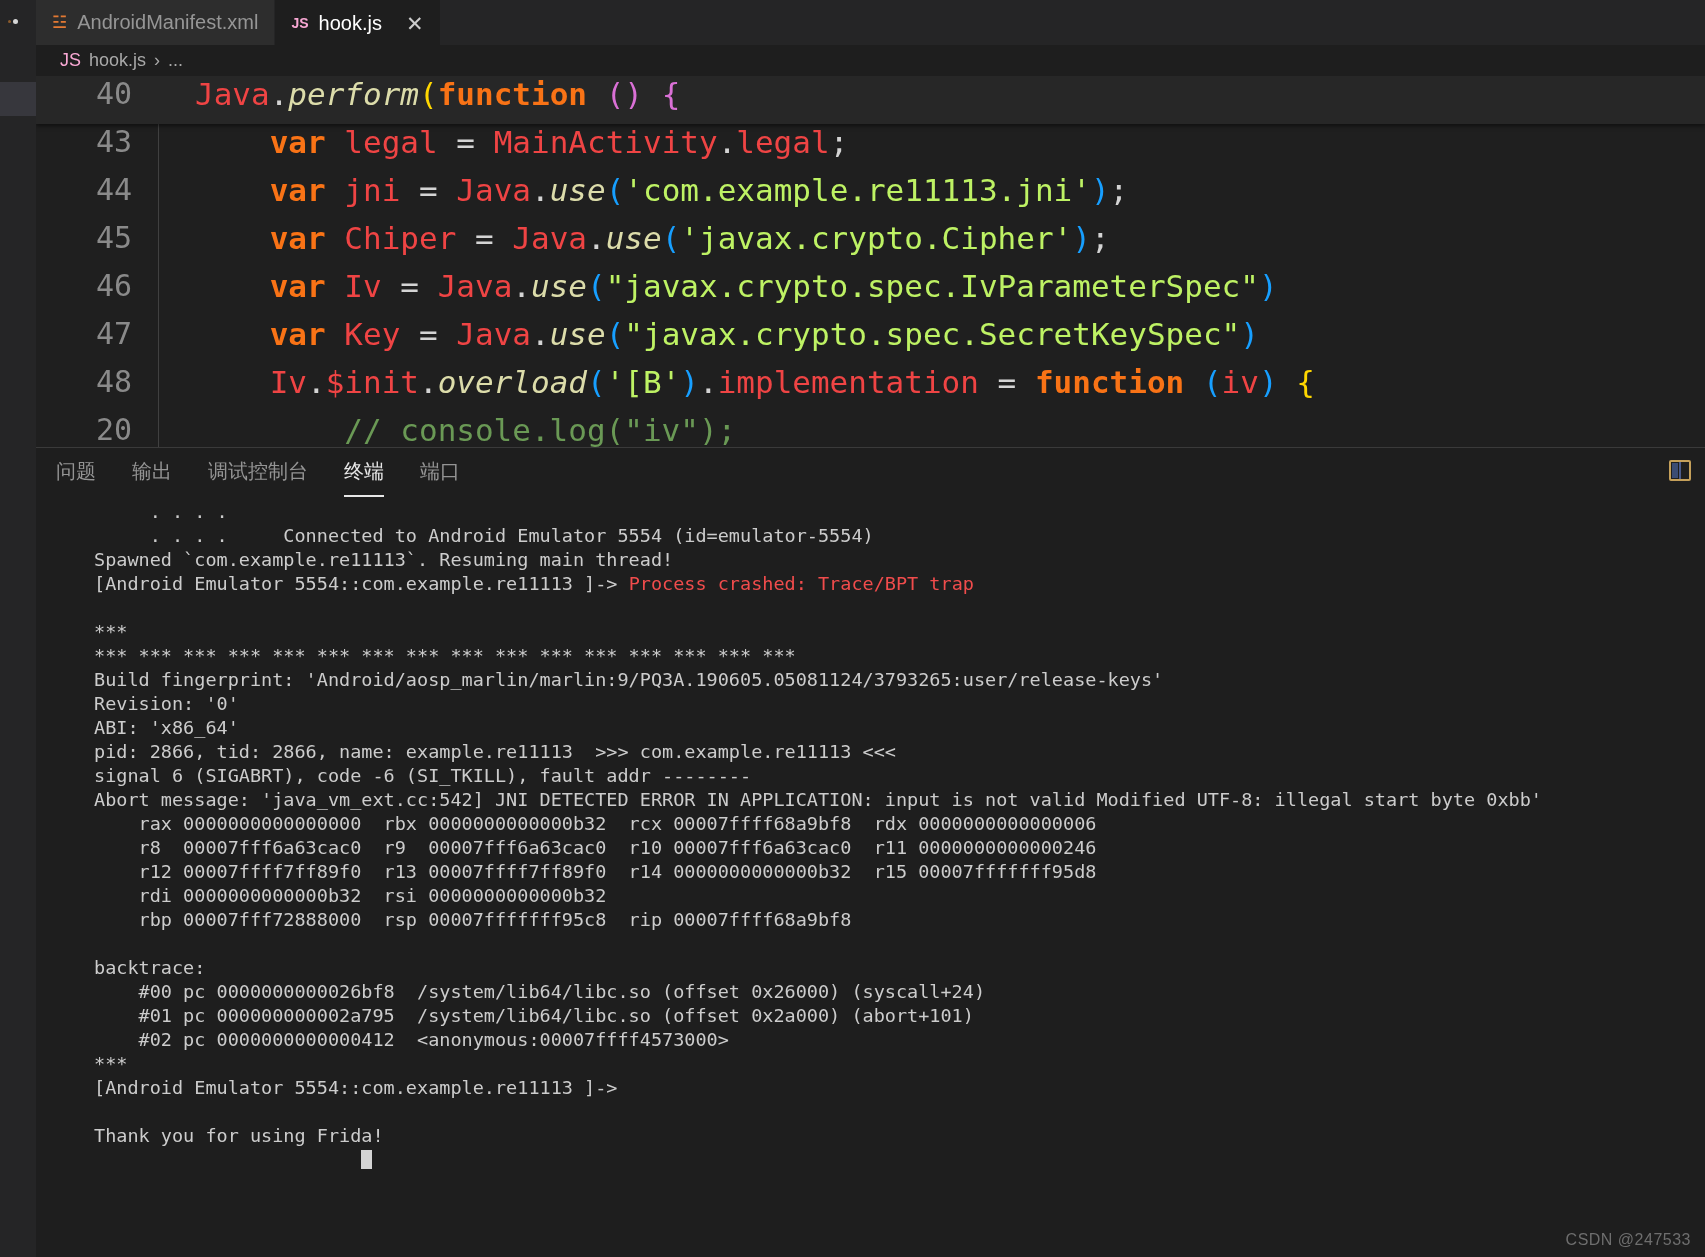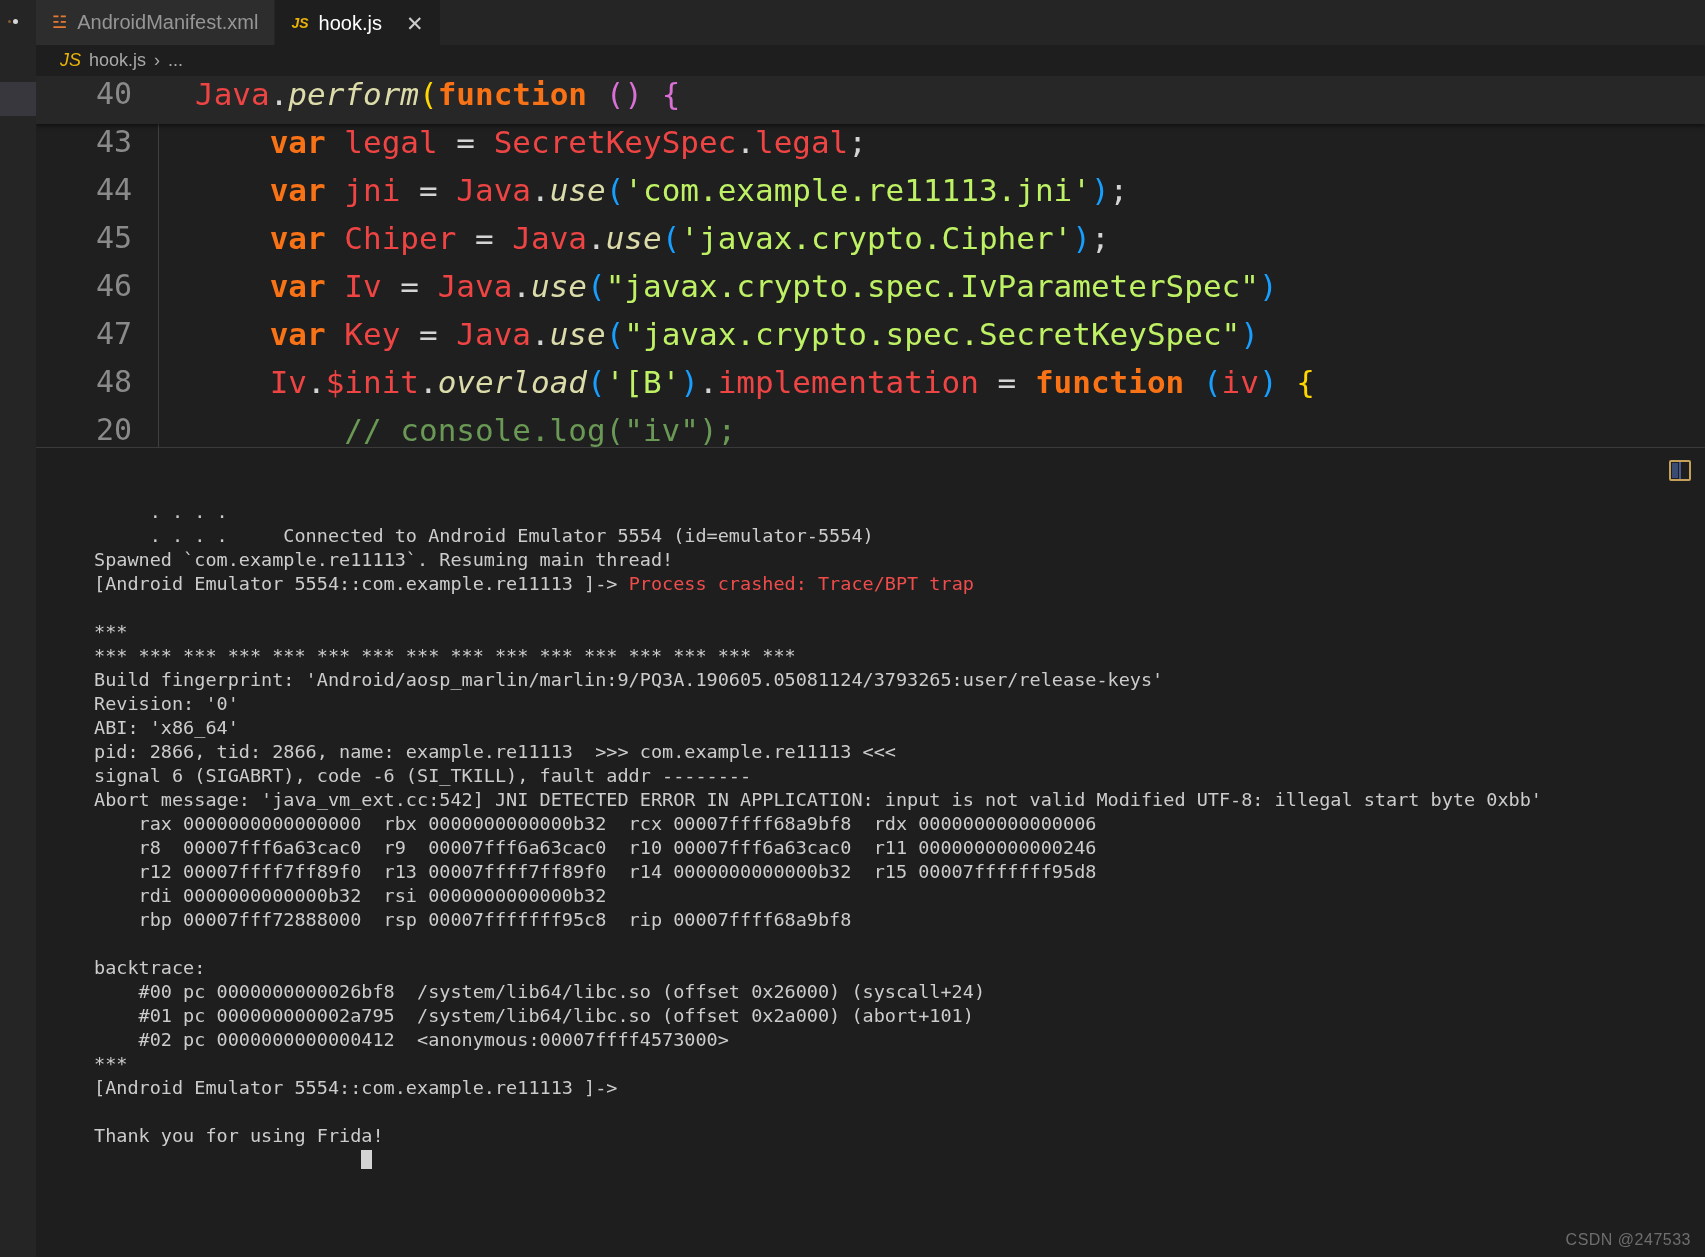--- a/index.html
+++ b/index.html
@@ -74,21 +74,21 @@
     color: #ffffff;
     border-top: 1px solid #1e1e1e;
   }
   .tab .ficon {
     font-size: 14px;
     font-weight: bold;
     margin-right: 10px;
     font-family: "Liberation Sans", sans-serif;
   }
   .ficon.xml { color: #e37933; font-size: 17px; font-weight: normal; }
-  .ficon.js  { color: #eab308; font-style: italic; }
+  .ficon.js  { color: #f9a8d4; }
   .tab .closer {
     margin-left: 24px;
     font-size: 21px;
     color: #cccccc;
     line-height: 1;
     font-weight: 300;
   }
 
   
   #breadcrumb {
@@ -279,29 +279,36 @@
 
 <div id="breadcrumb">
   <span class="ficon js">JS</span>
   <span>hook.js</span>
   <span class="sep">›</span>
   <span>...</span>
 </div>
 
 <div id="editor">
     <div class="code-row sticky"><span class="ln">40</span><span class="guide none"></span><span class="ctext"><span class="t-id">Java</span><span class="t-plain">.</span><span class="t-fn">perform</span><span class="t-paren">(</span><span class="t-var">function</span><span class="t-plain"> </span><span class="t-paren2">()</span><span class="t-plain"> </span><span class="t-paren2">{</span></span></div>
-    <div class="code-row"><span class="ln">43</span><span class="guide"></span><span class="ctext"><span class="t-plain">    </span><span class="t-var">var</span><span class="t-plain"> </span><span class="t-id">legal</span><span class="t-plain"> = </span><span class="t-id">SecretKeySpec</span><span class="t-plain">.</span><span class="t-id">legal</span><span class="t-plain">;</span></span></div>
+    <div class="code-row"><span class="ln">43</span><span class="guide"></span><span class="ctext"><span class="t-plain">    </span><span class="t-var">var</span><span class="t-plain"> </span><span class="t-id">legal</span><span class="t-plain"> = </span><span class="t-id">MainActivity</span><span class="t-plain">.</span><span class="t-id">legal</span><span class="t-plain">;</span></span></div>
     <div class="code-row"><span class="ln">44</span><span class="guide"></span><span class="ctext"><span class="t-plain">    </span><span class="t-var">var</span><span class="t-plain"> </span><span class="t-id">jni</span><span class="t-plain"> = </span><span class="t-id">Java</span><span class="t-plain">.</span><span class="t-fn">use</span><span class="t-paren3">(</span><span class="t-str">'com.example.re11113.jni'</span><span class="t-paren3">)</span><span class="t-plain">;</span></span></div>
     <div class="code-row"><span class="ln">45</span><span class="guide"></span><span class="ctext"><span class="t-plain">    </span><span class="t-var">var</span><span class="t-plain"> </span><span class="t-id">Chiper</span><span class="t-plain"> = </span><span class="t-id">Java</span><span class="t-plain">.</span><span class="t-fn">use</span><span class="t-paren3">(</span><span class="t-str">'javax.crypto.Cipher'</span><span class="t-paren3">)</span><span class="t-plain">;</span></span></div>
     <div class="code-row"><span class="ln">46</span><span class="guide"></span><span class="ctext"><span class="t-plain">    </span><span class="t-var">var</span><span class="t-plain"> </span><span class="t-id">Iv</span><span class="t-plain"> = </span><span class="t-id">Java</span><span class="t-plain">.</span><span class="t-fn">use</span><span class="t-paren3">(</span><span class="t-str">"javax.crypto.spec.IvParameterSpec"</span><span class="t-paren3">)</span></span></div>
     <div class="code-row"><span class="ln">47</span><span class="guide"></span><span class="ctext"><span class="t-plain">    </span><span class="t-var">var</span><span class="t-plain"> </span><span class="t-id">Key</span><span class="t-plain"> = </span><span class="t-id">Java</span><span class="t-plain">.</span><span class="t-fn">use</span><span class="t-paren3">(</span><span class="t-str">"javax.crypto.spec.SecretKeySpec"</span><span class="t-paren3">)</span></span></div>
     <div class="code-row"><span class="ln">48</span><span class="guide"></span><span class="ctext"><span class="t-plain">    </span><span class="t-id">Iv</span><span class="t-plain">.</span><span class="t-id">$init</span><span class="t-plain">.</span><span class="t-fn">overload</span><span class="t-paren3">(</span><span class="t-str">'[B'</span><span class="t-paren3">)</span><span class="t-plain">.</span><span class="t-id">implementation</span><span class="t-plain"> = </span><span class="t-var">function</span><span class="t-plain"> </span><span class="t-paren3">(</span><span class="t-id">iv</span><span class="t-paren3">)</span><span class="t-plain"> </span><span class="t-paren">{</span></span></div>
     <div class="code-row"><span class="ln">20</span><span class="guide"></span><span class="ctext"><span class="t-plain">        </span><span class="t-com">// console.log("iv");</span></span></div>
   </div>
 
 <div id="panel">
+  <div id="panel-tabs">
+      <div class="ptab">问题</div>
+      <div class="ptab">输出</div>
+      <div class="ptab">调试控制台</div>
+      <div class="ptab active">终端</div>
+      <div class="ptab">端口</div>
+    </div>
   <div id="panel-actions">
     <div class="layout-icon"></div>
   </div>
   <div id="terminal"><div class="tline"><span>     . . . .</span></div><div class="tline"><span>     . . . .     Connected to Android Emulator 5554 (id=emulator-5554)</span></div><div class="tline"><span>Spawned `com.example.re11113`. Resuming main thread!</span></div><div class="tline"><span>[Android Emulator 5554::com.example.re11113 ]-&gt; </span><span class="red">Process crashed: Trace/BPT trap</span></div><div class="tline"><span></span></div><div class="tline"><span>***</span></div><div class="tline"><span>*** *** *** *** *** *** *** *** *** *** *** *** *** *** *** ***</span></div><div class="tline"><span>Build fingerprint: 'Android/aosp_marlin/marlin:9/PQ3A.190605.05081124/3793265:user/release-keys'</span></div><div class="tline"><span>Revision: '0'</span></div><div class="tline"><span>ABI: 'x86_64'</span></div><div class="tline"><span>pid: 2866, tid: 2866, name: example.re11113  &gt;&gt;&gt; com.example.re11113 &lt;&lt;&lt;</span></div><div class="tline"><span>signal 6 (SIGABRT), code -6 (SI_TKILL), fault addr --------</span></div><div class="tline"><span>Abort message: 'java_vm_ext.cc:542] JNI DETECTED ERROR IN APPLICATION: input is not valid Modified UTF-8: illegal start byte 0xbb'</span></div><div class="tline"><span>    rax 0000000000000000  rbx 0000000000000b32  rcx 00007ffff68a9bf8  rdx 0000000000000006</span></div><div class="tline"><span>    r8  00007fff6a63cac0  r9  00007fff6a63cac0  r10 00007fff6a63cac0  r11 0000000000000246</span></div><div class="tline"><span>    r12 00007ffff7ff89f0  r13 00007ffff7ff89f0  r14 0000000000000b32  r15 00007fffffff95d8</span></div><div class="tline"><span>    rdi 0000000000000b32  rsi 0000000000000b32</span></div><div class="tline"><span>    rbp 00007fff72888000  rsp 00007fffffff95c8  rip 00007ffff68a9bf8</span></div><div class="tline"><span></span></div><div class="tline"><span>backtrace:</span></div><div class="tline"><span>    #00 pc 0000000000026bf8  /system/lib64/libc.so (offset 0x26000) (syscall+24)</span></div><div class="tline"><span>    #01 pc 000000000002a795  /system/lib64/libc.so (offset 0x2a000) (abort+101)</span></div><div class="tline"><span>    #02 pc 0000000000000412  &lt;anonymous:00007ffff4573000&gt;</span></div><div class="tline"><span>***</span></div><div class="tline"><span>[Android Emulator 5554::com.example.re11113 ]-&gt;</span></div><div class="tline"><span></span></div><div class="tline"><span>Thank you for using Frida!</span></div><div class="tline"><span>                        </span><span class="cursor-block"></span></div></div>
 </div>
 
 <div id="watermark">CSDN @247533</div>
 
 </body></html>

